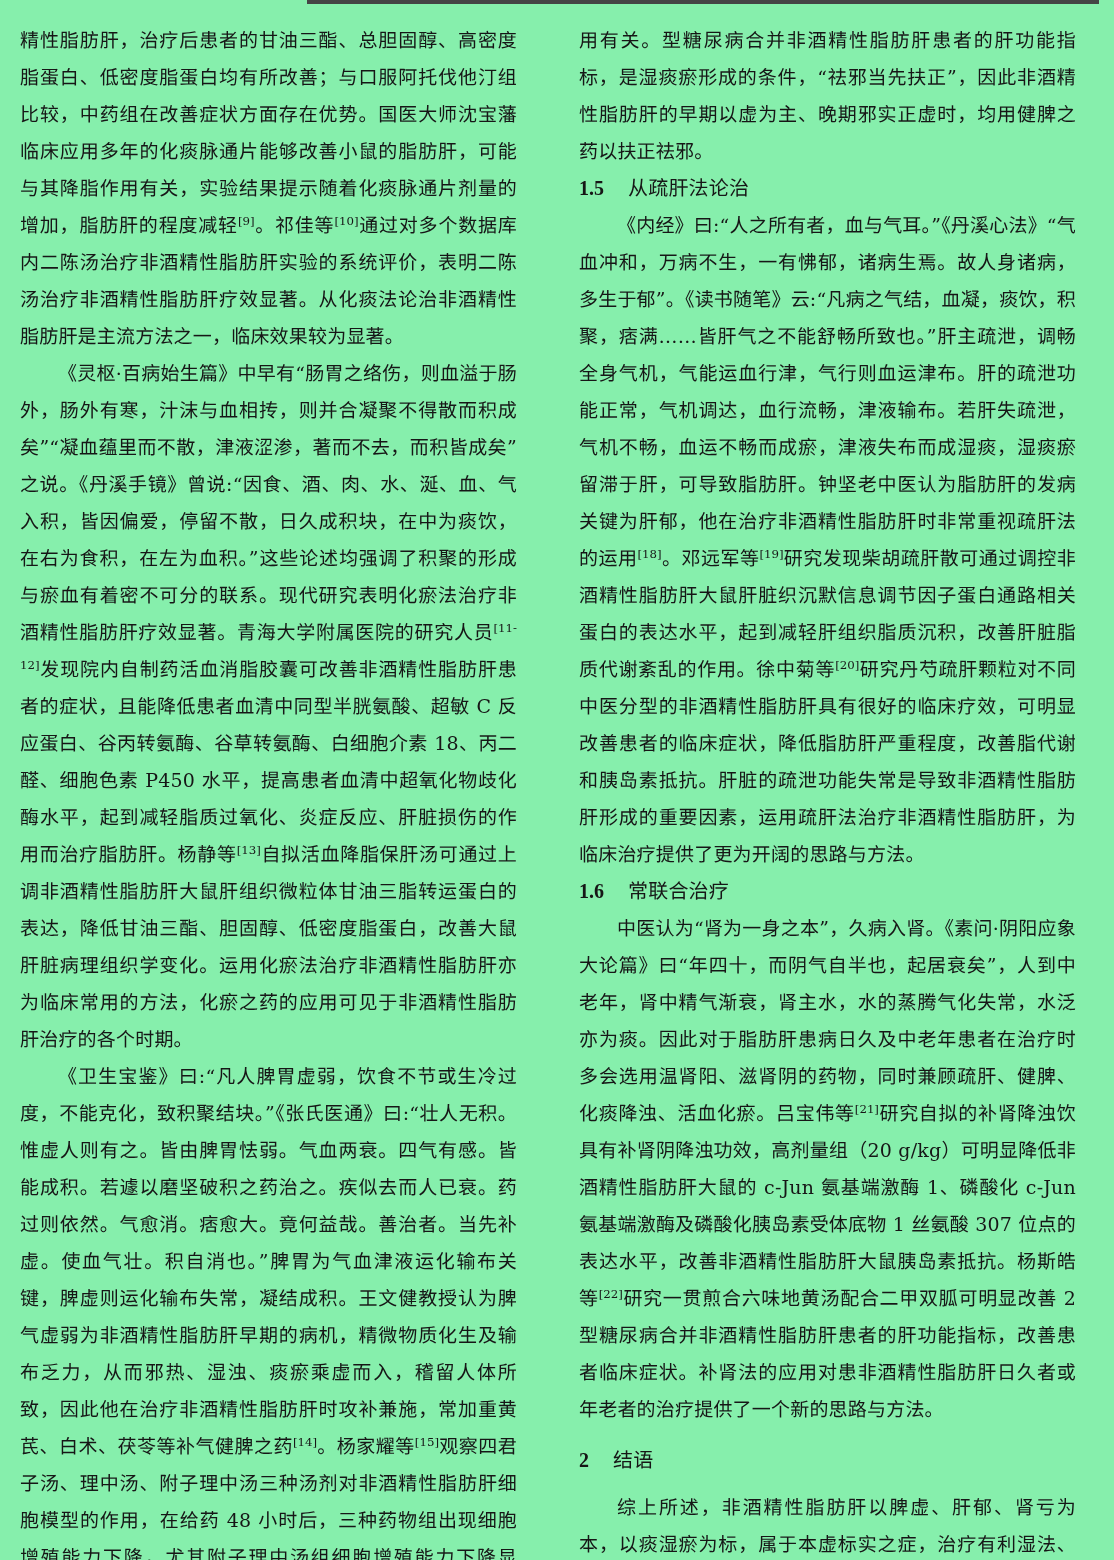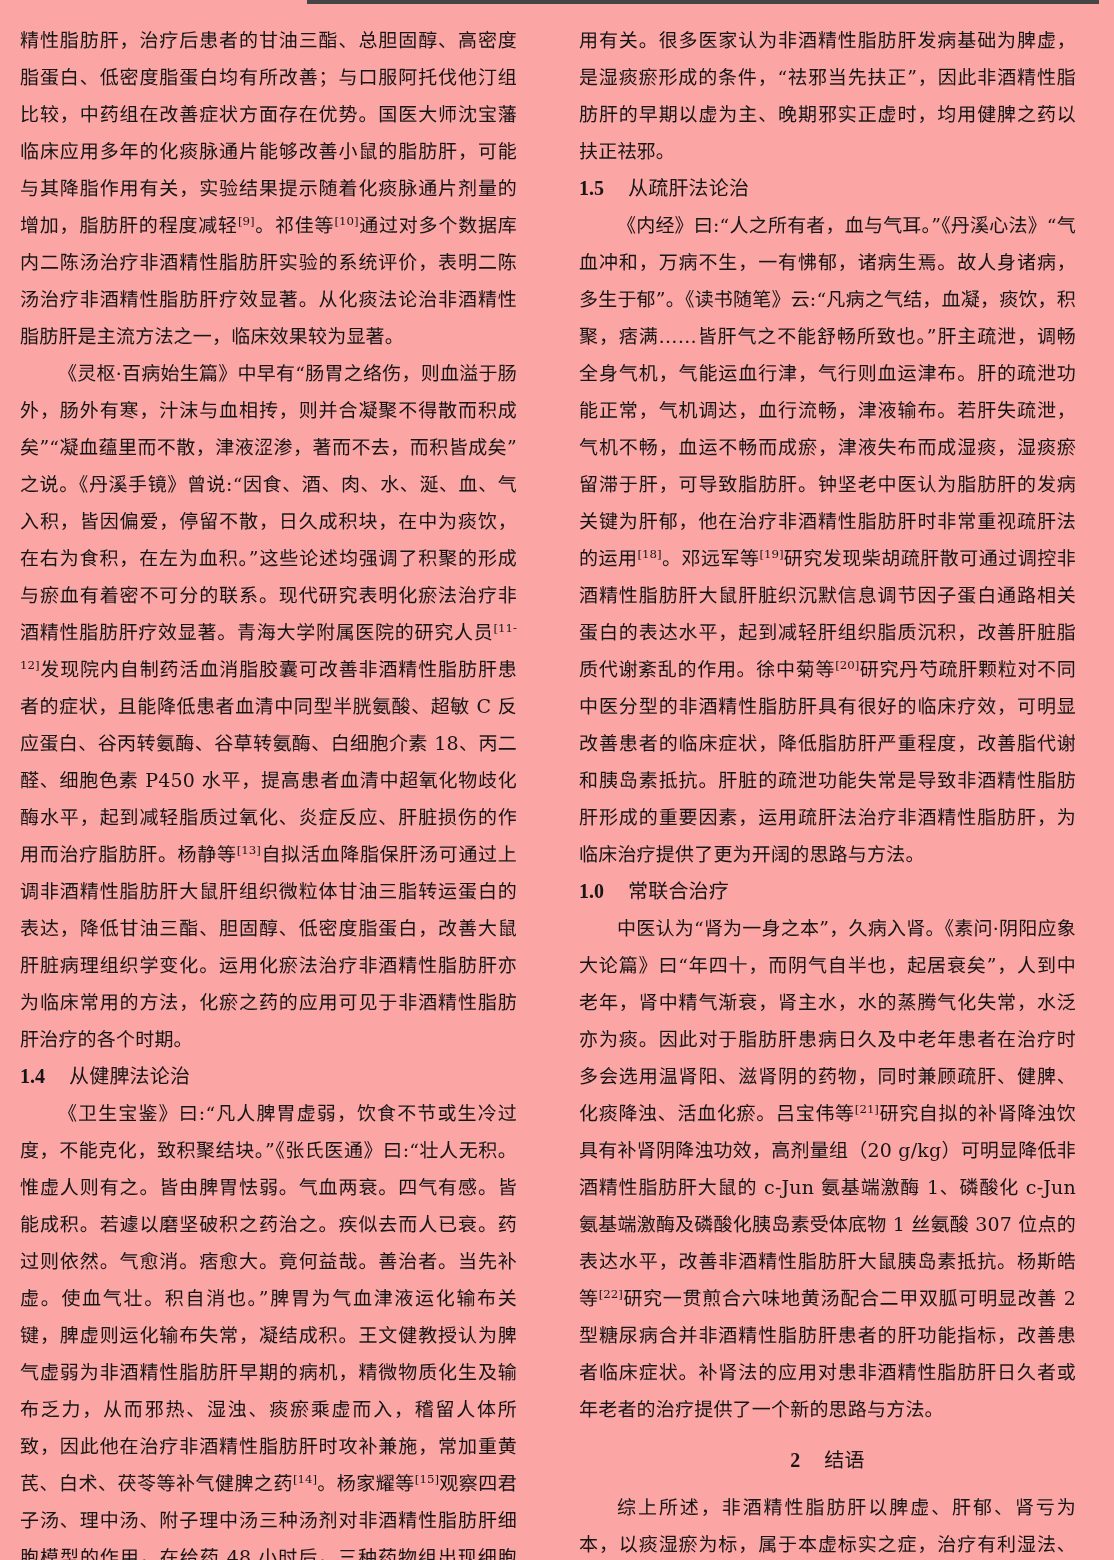--- a/index.html
+++ b/index.html
@@ -34,48 +34,47 @@
   }
   p.para { margin: 0; }
   p.indent { text-indent: 2em; }
   h3.h-sub, h3.h-major {
     margin: 0;
     font-size: 20px;
     line-height: 37px;
     font-weight: normal;
     text-align: left;
   }
-  h3.h-major { margin: 14px 0 10px; text-align: center; }
+  h3.h-major { margin: 14px 0 10px; }
   .h-num {
     font-weight: bold;
     font-family: "Liberation Serif", "DejaVu Serif", serif;
     margin-right: 1.2em;
     letter-spacing: 0;
   }
   sup.ref {
     font-size: 0.62em;
     line-height: 0;
     letter-spacing: 0;
   }
 </style>
 </head>
 <body>
 
-<div class="page" style="background: #fca5a5; color: rgb(22, 22, 22);">
+<div class="page" style="background: #86efac; color: rgb(22, 22, 22);">
   <div class="top-rule" style="background: rgb(69, 69, 69);"></div>
   <div class="columns">
     <div class="col">
         <p class="para">精性脂肪肝，治疗后患者的甘油三酯、总胆固醇、高密度脂蛋白、低密度脂蛋白均有所改善；与口服阿托伐他汀组比较，中药组在改善症状方面存在优势。国医大师沈宝藩临床应用多年的化痰脉通片能够改善小鼠的脂肪肝，可能与其降脂作用有关，实验结果提示随着化痰脉通片剂量的增加，脂肪肝的程度减轻<sup class="ref">[9]</sup>。祁佳等<sup class="ref">[10]</sup>通过对多个数据库内二陈汤治疗非酒精性脂肪肝实验的系统评价，表明二陈汤治疗非酒精性脂肪肝疗效显著。从化痰法论治非酒精性脂肪肝是主流方法之一，临床效果较为显著。</p>
         <p class="para indent">《灵枢·百病始生篇》中早有“肠胃之络伤，则血溢于肠外，肠外有寒，汁沫与血相抟，则并合凝聚不得散而积成矣”“凝血蕴里而不散，津液涩渗，著而不去，而积皆成矣”之说。《丹溪手镜》曾说:“因食、酒、肉、水、涎、血、气入积，皆因偏爱，停留不散，日久成积块，在中为痰饮，在右为食积，在左为血积。”这些论述均强调了积聚的形成与瘀血有着密不可分的联系。现代研究表明化瘀法治疗非酒精性脂肪肝疗效显著。青海大学附属医院的研究人员<sup class="ref">[11-12]</sup>发现院内自制药活血消脂胶囊可改善非酒精性脂肪肝患者的症状，且能降低患者血清中同型半胱氨酸、超敏 C 反应蛋白、谷丙转氨酶、谷草转氨酶、白细胞介素 18、丙二醛、细胞色素 P450 水平，提高患者血清中超氧化物歧化酶水平，起到减轻脂质过氧化、炎症反应、肝脏损伤的作用而治疗脂肪肝。杨静等<sup class="ref">[13]</sup>自拟活血降脂保肝汤可通过上调非酒精性脂肪肝大鼠肝组织微粒体甘油三脂转运蛋白的表达，降低甘油三酯、胆固醇、低密度脂蛋白，改善大鼠肝脏病理组织学变化。运用化瘀法治疗非酒精性脂肪肝亦为临床常用的方法，化瘀之药的应用可见于非酒精性脂肪肝治疗的各个时期。</p>
-        <h3 class="h-sub"><span class="h-num">1.4</span><span>从健脾法论治</span></h3>
         <p class="para indent">《卫生宝鉴》曰:“凡人脾胃虚弱，饮食不节或生冷过度，不能克化，致积聚结块。”《张氏医通》曰:“壮人无积。惟虚人则有之。皆由脾胃怯弱。气血两衰。四气有感。皆能成积。若遽以磨坚破积之药治之。疾似去而人已衰。药过则依然。气愈消。痞愈大。竟何益哉。善治者。当先补虚。使血气壮。积自消也。”脾胃为气血津液运化输布关键，脾虚则运化输布失常，凝结成积。王文健教授认为脾气虚弱为非酒精性脂肪肝早期的病机，精微物质化生及输布乏力，从而邪热、湿浊、痰瘀乘虚而入，稽留人体所致，因此他在治疗非酒精性脂肪肝时攻补兼施，常加重黄芪、白术、茯苓等补气健脾之药<sup class="ref">[14]</sup>。杨家耀等<sup class="ref">[15]</sup>观察四君子汤、理中汤、附子理中汤三种汤剂对非酒精性脂肪肝细胞模型的作用，在给药 48 小时后，三种药物组出现细胞增殖能力下降，尤其附子理中汤组细胞增殖能力下降显著，在 72 小时后对照组出现细胞增殖力下降，此三种汤剂均有温阳健脾功效，尤其附子理中汤温脾阳作用更甚。金玲等和张玉佩等发现参苓白术散可有效地降低血脂、肝内脂质含量，改善脂肪肝的病理损伤，主要作用机制可能与参苓白术散能上调磷酸化腺苷酸活化蛋白激酶的表达，激活抗氧化反应元件信号通路等作</p>
       </div>
     <div class="col">
-        <p class="para">用有关。很多医家认为非酒精性脂肪肝发病基础为脾虚，是湿痰瘀形成的条件，“祛邪当先扶正”，因此非酒精性脂肪肝的早期以虚为主、晚期邪实正虚时，均用健脾之药以扶正祛邪。</p>
+        <p class="para">用有关。型糖尿病合并非酒精性脂肪肝患者的肝功能指标，是湿痰瘀形成的条件，“祛邪当先扶正”，因此非酒精性脂肪肝的早期以虚为主、晚期邪实正虚时，均用健脾之药以扶正祛邪。</p>
         <h3 class="h-sub"><span class="h-num">1.5</span><span>从疏肝法论治</span></h3>
         <p class="para indent">《内经》曰:“人之所有者，血与气耳。”《丹溪心法》“气血冲和，万病不生，一有怫郁，诸病生焉。故人身诸病，多生于郁”。《读书随笔》云:“凡病之气结，血凝，痰饮，积聚，痞满……皆肝气之不能舒畅所致也。”肝主疏泄，调畅全身气机，气能运血行津，气行则血运津布。肝的疏泄功能正常，气机调达，血行流畅，津液输布。若肝失疏泄，气机不畅，血运不畅而成瘀，津液失布而成湿痰，湿痰瘀留滞于肝，可导致脂肪肝。钟坚老中医认为脂肪肝的发病关键为肝郁，他在治疗非酒精性脂肪肝时非常重视疏肝法的运用<sup class="ref">[18]</sup>。邓远军等<sup class="ref">[19]</sup>研究发现柴胡疏肝散可通过调控非酒精性脂肪肝大鼠肝脏织沉默信息调节因子蛋白通路相关蛋白的表达水平，起到减轻肝组织脂质沉积，改善肝脏脂质代谢紊乱的作用。徐中菊等<sup class="ref">[20]</sup>研究丹芍疏肝颗粒对不同中医分型的非酒精性脂肪肝具有很好的临床疗效，可明显改善患者的临床症状，降低脂肪肝严重程度，改善脂代谢和胰岛素抵抗。肝脏的疏泄功能失常是导致非酒精性脂肪肝形成的重要因素，运用疏肝法治疗非酒精性脂肪肝，为临床治疗提供了更为开阔的思路与方法。</p>
-        <h3 class="h-sub"><span class="h-num">1.0</span><span>常联合治疗</span></h3>
+        <h3 class="h-sub"><span class="h-num">1.6</span><span>常联合治疗</span></h3>
         <p class="para indent">中医认为“肾为一身之本”，久病入肾。《素问·阴阳应象大论篇》曰“年四十，而阴气自半也，起居衰矣”，人到中老年，肾中精气渐衰，肾主水，水的蒸腾气化失常，水泛亦为痰。因此对于脂肪肝患病日久及中老年患者在治疗时多会选用温肾阳、滋肾阴的药物，同时兼顾疏肝、健脾、化痰降浊、活血化瘀。吕宝伟等<sup class="ref">[21]</sup>研究自拟的补肾降浊饮具有补肾阴降浊功效，高剂量组（20 g/kg）可明显降低非酒精性脂肪肝大鼠的 c-Jun 氨基端激酶 1、磷酸化 c-Jun 氨基端激酶及磷酸化胰岛素受体底物 1 丝氨酸 307 位点的表达水平，改善非酒精性脂肪肝大鼠胰岛素抵抗。杨斯皓等<sup class="ref">[22]</sup>研究一贯煎合六味地黄汤配合二甲双胍可明显改善 2 型糖尿病合并非酒精性脂肪肝患者的肝功能指标，改善患者临床症状。补肾法的应用对患非酒精性脂肪肝日久者或年老者的治疗提供了一个新的思路与方法。</p>
         <h3 class="h-major"><span class="h-num">2</span><span>结语</span></h3>
         <p class="para indent">综上所述，非酒精性脂肪肝以脾虚、肝郁、肾亏为本，以痰湿瘀为标，属于本虚标实之症，治疗有利湿法、化痰法、化瘀法、健脾法、疏肝法、补肾法等不同思路与方法。然而人是复杂机体，临床应用时并非单一方法的局限应用，常联合治疗，如脾虚兼湿者常健脾利湿，脾虚生痰者采用健脾化痰法，肝郁犯脾者采用疏肝健脾法，痰瘀互结者采用祛瘀化痰等。无论采用何种思路方法，对非酒精性脂肪肝患者进行辨证论治是基本前提。</p>
       </div>
   </div>
 </div>
 
 </body></html>

